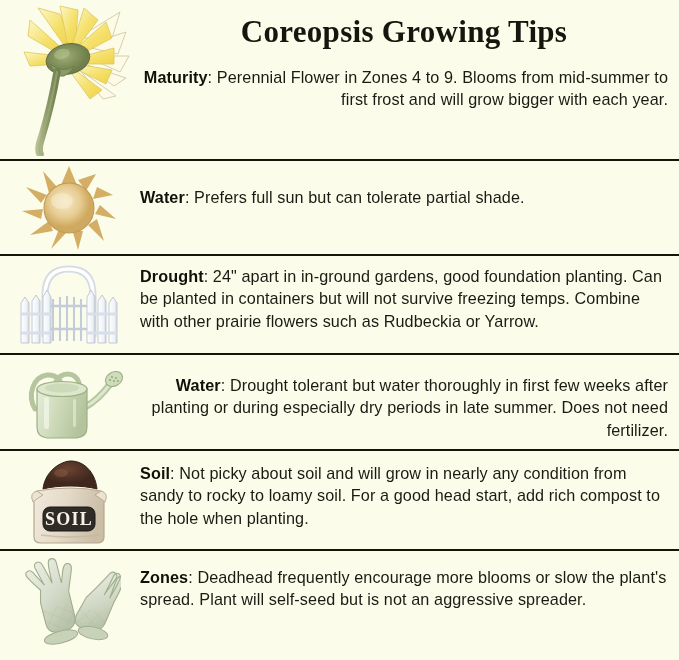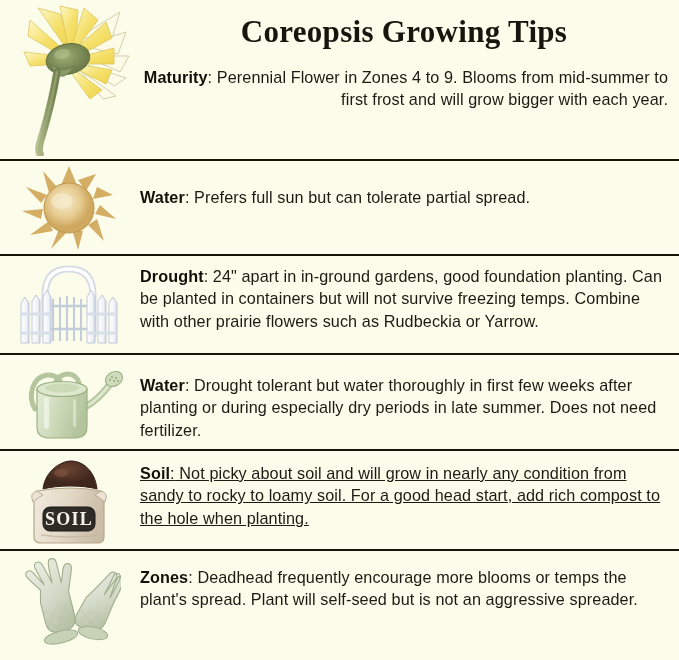--- a/index.html
+++ b/index.html
@@ -69,22 +69,22 @@
   }
   .body-text b {
     font-weight: 700;
     color: #111109;
   }
 
   
   #row-maturity .body-text { top: 66px; text-align: right; }
   #row-light    .body-text { top: 186px; }
   #row-spacing  .body-text { top: 265px; }
-  #row-water    .body-text { top: 374px; }
-  #row-soil     .body-text { top: 462px; text-decoration: underline; }
+  #row-water    .body-text { top: 374px; text-align: right; }
+  #row-soil     .body-text { top: 462px; }
   #row-care     .body-text { top: 566px; }
 
   #row-maturity .icon-slot { top: 2px;   height: 156px; }
   #row-light    .icon-slot { top: 163px; height: 90px;  }
   #row-spacing  .icon-slot { top: 258px; height: 94px;  }
   #row-water    .icon-slot { top: 358px; height: 90px;  }
   #row-soil     .icon-slot { top: 453px; height: 95px;  }
   #row-care     .icon-slot { top: 553px; height: 100px; }
 
   .d1 { top: 159px; }
@@ -185,21 +185,21 @@
             <path d="M1 46 L22 44 L20 54 Z"></path>
             <path d="M5 22 L26 30 L20 38 Z"></path>
             <path d="M22 6 L36 22 L28 28 Z"></path>
           </g>
         </g>
         <circle cx="48" cy="43" r="25" fill="url(#sunG)" stroke="#c09a52" stroke-width="1.1"></circle>
         <ellipse cx="41" cy="36" rx="11" ry="8" fill="#f7efd4" opacity="0.55"></ellipse>
       </svg>
     </div>
     <div class="body-text">
-      <b>Water</b><span>:</span><span> Prefers full sun but can tolerate partial spread.</span>
+      <b>Water</b><span>:</span><span> Prefers full sun but can tolerate partial shade.</span>
     </div>
   </div>
 
   <div class="row" id="row-spacing">
     <div class="icon-slot">
       <svg width="108" height="92" viewBox="0 0 108 92">
         <defs>
           <linearGradient id="picketG" x1="0" y1="0" x2="1" y2="0">
             <stop offset="0%" stop-color="#ffffff"></stop>
             <stop offset="70%" stop-color="#eef1f6"></stop>
@@ -347,17 +347,17 @@
                    C90 31 91 23 92 18 C94 12 100 14 99 20 C98 26 96 35 94 41
                    L90 62 Q88 74 76 74 L68 73 Q58 71 60 61 L66 42 Z" fill="url(#gloveG)" stroke="#9fae8c" stroke-width="1.1"></path>
           <path d="M62 52 L92 56 L89 70 Q87 75 76 74 L68 73 Q59 71 61 62 Z" fill="url(#meshP)" opacity="0.55"></path>
         </g>
 
         <ellipse cx="44" cy="82" rx="17" ry="6" fill="#c8d2b7" stroke="#9fae8c" stroke-width="1" transform="rotate(-14 44 82)"></ellipse>
         <ellipse cx="76" cy="78" rx="15" ry="6" fill="#c8d2b7" stroke="#9fae8c" stroke-width="1" transform="rotate(12 76 78)"></ellipse>
       </svg>
     </div>
     <div class="body-text">
-      <b>Zones</b><span>:</span><span> Deadhead frequently encourage more blooms or temps the plant's spread. Plant will self-seed but is not an aggressive spreader.</span>
+      <b>Zones</b><span>:</span><span> Deadhead frequently encourage more blooms or slow the plant's spread. Plant will self-seed but is not an aggressive spreader.</span>
     </div>
   </div>
 
 </div>
 
 </body></html>

